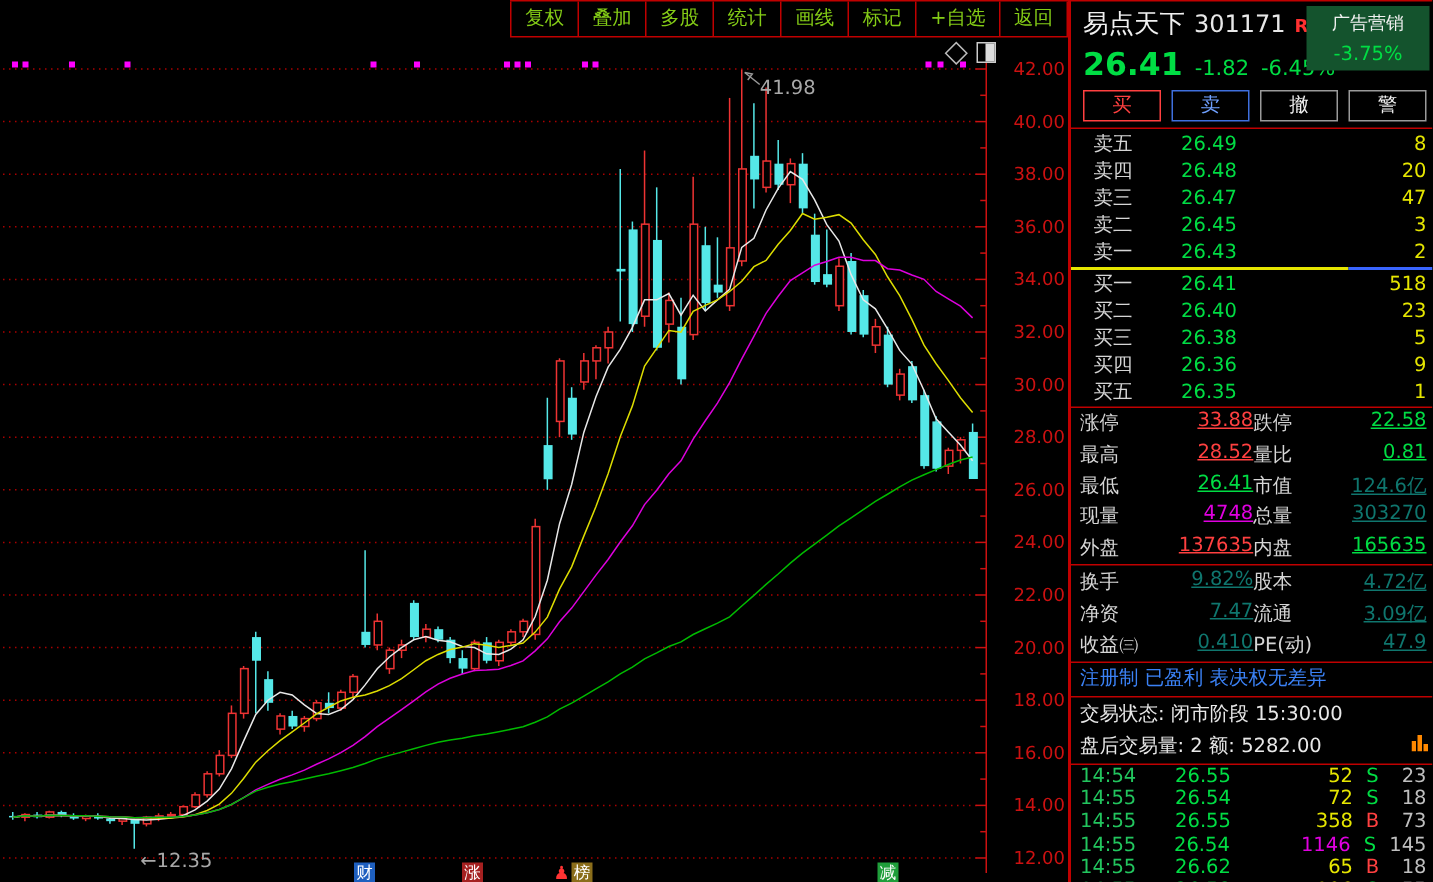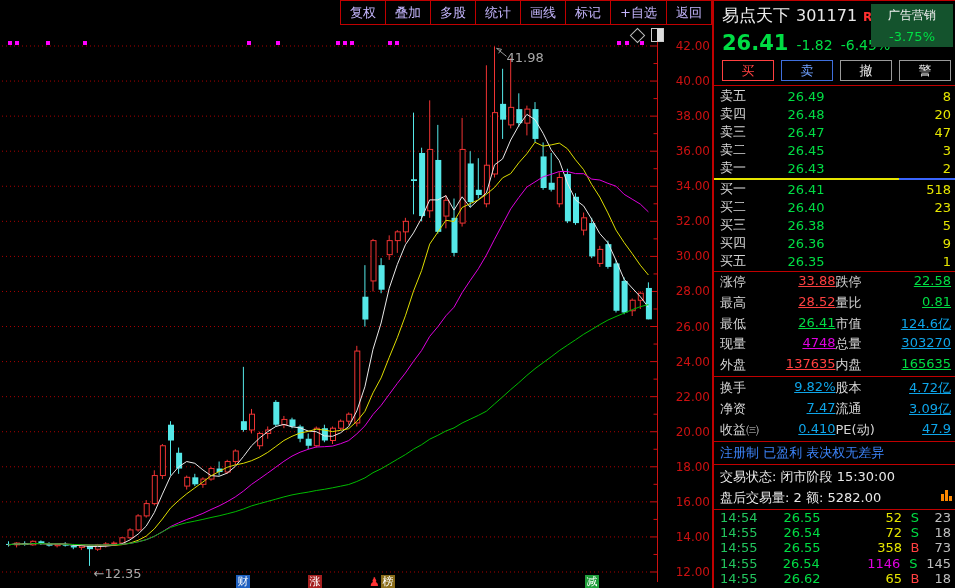--- a/index.html
+++ b/index.html
@@ -4,54 +4,54 @@
 <style>
   html,body{margin:0;padding:0;background:#000;}
   *{box-sizing:border-box;}
   body{font-family:"DejaVu Sans","Liberation Sans",sans-serif;}
   #app{position:relative;width:955px;height:588px;background:#000;overflow:hidden;}
 
   
   #chart-region{position:absolute;left:0;top:0;width:712px;height:588px;}
   #toolbar{position:absolute;right:0;top:0;height:25px;display:flex;align-items:stretch;
            border-top:1px solid #c00000;border-bottom:1px solid #c00000;background:#000;}
-  .tb-btn{color:#c4b5fd;font-size:13px;line-height:23px;padding:0 9px;border-left:1px solid #c00000;cursor:default;white-space:nowrap;}
+  .tb-btn{color:#84cc16;font-size:13px;line-height:23px;padding:0 9px;border-left:1px solid #c00000;cursor:default;white-space:nowrap;}
   .tb-btn:last-child{border-right:1px solid #c00000;}
   #chart-icons{position:absolute;top:28px;right:48px;display:flex;gap:8px;align-items:center;}
   .diamond{width:11px;height:11px;border:1px solid #bbb;transform:rotate(45deg);display:inline-block;}
   .page-ic{width:13px;height:14px;border:1px solid #ccc;display:inline-block;position:relative;background:#000;}
   .page-ic::after{content:"";position:absolute;right:0;top:0;width:6px;height:100%;background:#ddd;}
   #chart-svg{position:absolute;left:0;top:0;}
   .ev-marker{position:absolute;width:14px;height:15px;color:#fff;font-size:11px;line-height:14px;text-align:center;}
   .ev-pawn{position:absolute;color:#ff3333;font-size:12px;line-height:12px;background:none;}
   
   #panel{position:absolute;left:712px;top:0;width:246px;height:588px;background:#000;
          border-left:2px solid #c00000;border-right:1px solid #c00000;border-top:1px solid #c00000;
          display:flex;flex-direction:column;overflow:hidden;}
   .hr{border-top:1px solid #c00000;flex:0 0 auto;}
-  .c-r{color:#ff4040}.c-g{color:#00dd44}.c-w{color:#0ea5e9}.c-y{color:#e6e600}.c-m{color:#e000e0}
+  .c-r{color:#ff4040}.c-g{color:#00dd44}.c-w{color:#0f766e}.c-y{color:#e6e600}.c-m{color:#e000e0}
   #hdr{flex:0 0 84px;position:relative;padding:3px 6px 0 8px;}
   #title-row{display:flex;align-items:baseline;gap:6px;}
   #stock-name{color:#f0f0f0;font-size:17px;}
   #stock-code{color:#e8e8e8;font-size:16px;}
   #stock-tags{color:#ff3030;font-size:12px;font-weight:bold;}
   #sector-box{position:absolute;right:4px;top:3px;width:82px;background:#14532d;text-align:center;}
   #sector-name{display:block;color:#f0f0f0;font-size:12px;padding:3px 2px;}
   #sector-chg{display:block;font-size:13px;padding:2px 2px 3px;}
   #price-row{display:flex;align-items:baseline;gap:8px;margin-top:4px;}
   #last-price{font-size:21px;font-weight:bold;}
   .chg{font-size:14px;}
   #btn-row{display:flex;gap:7px;margin-top:5px;}
   .act-btn{flex:1;height:21px;font-size:13px;line-height:19px;text-align:center;background:#000;cursor:default;}
   .b-buy{border:1px solid #ff4040;color:#ff4040;}
   .b-sell{border:1px solid #3f6fdd;color:#6fa0ff;}
   .b-gray{border:1px solid #9a9a9a;color:#f0f0f0;}
   #orderbook{flex:0 0 178px;display:flex;flex-direction:column;padding:1px 0;}
   .ob-row{flex:1;display:flex;align-items:center;font-size:13px;padding:0 6px;}
-  .ob-label{width:44px;color:#d5d5d5;}
+  .ob-label{width:44px;color:#d5d5d5;text-align:center;}
   .ob-price{width:84px;text-align:center;}
   .ob-vol{flex:1;text-align:right;}
   #ob-divider{flex:0 0 3px;display:flex;align-items:center;padding:0;}
   #ob-div-y{height:2px;background:#e6e600;width:76%;}
   #ob-div-b{height:2px;background:#3a66ff;width:24%;}
   #stats1{flex:0 0 104px;}  #stats2{flex:0 0 64px;}
   .st-row{display:flex;font-size:13px;align-items:center;height:20.7px;padding:0 6px;}
   #stats2 .st-row{height:21px;}
   .st-cell{flex:1;display:flex;}
   .st-label{color:#d5d5d5;white-space:nowrap;}

